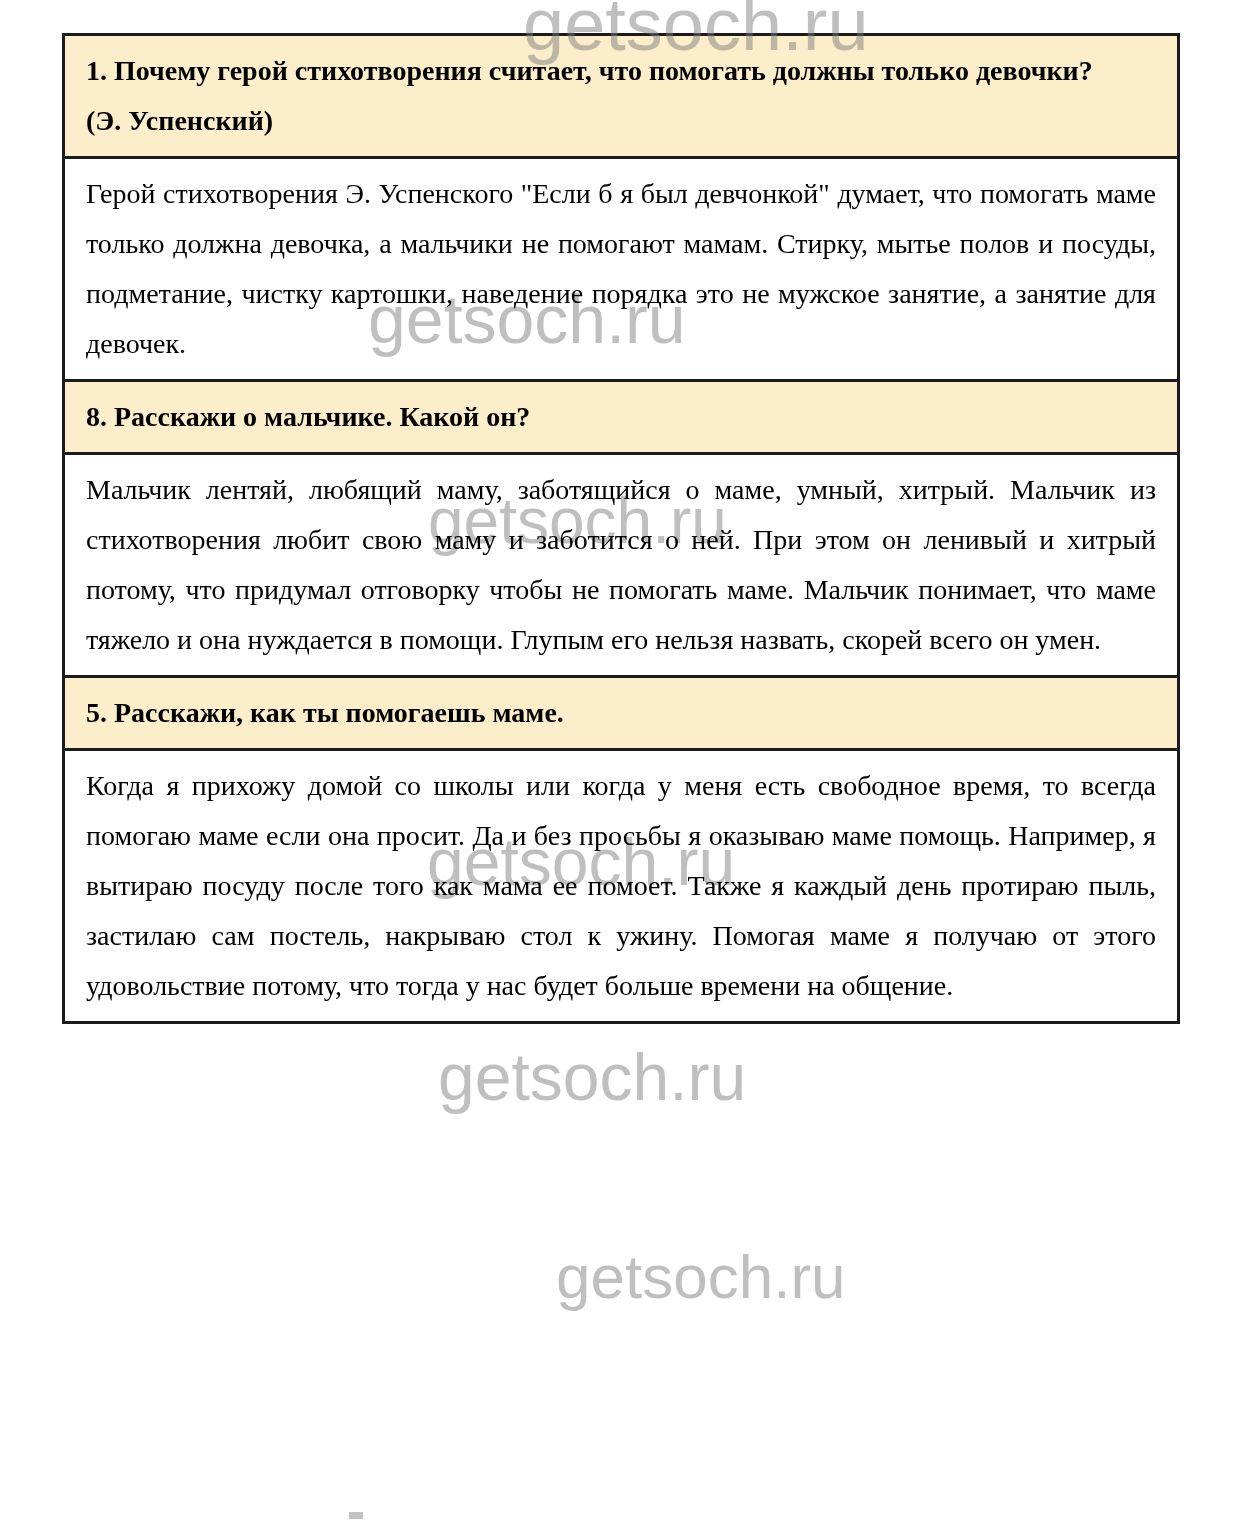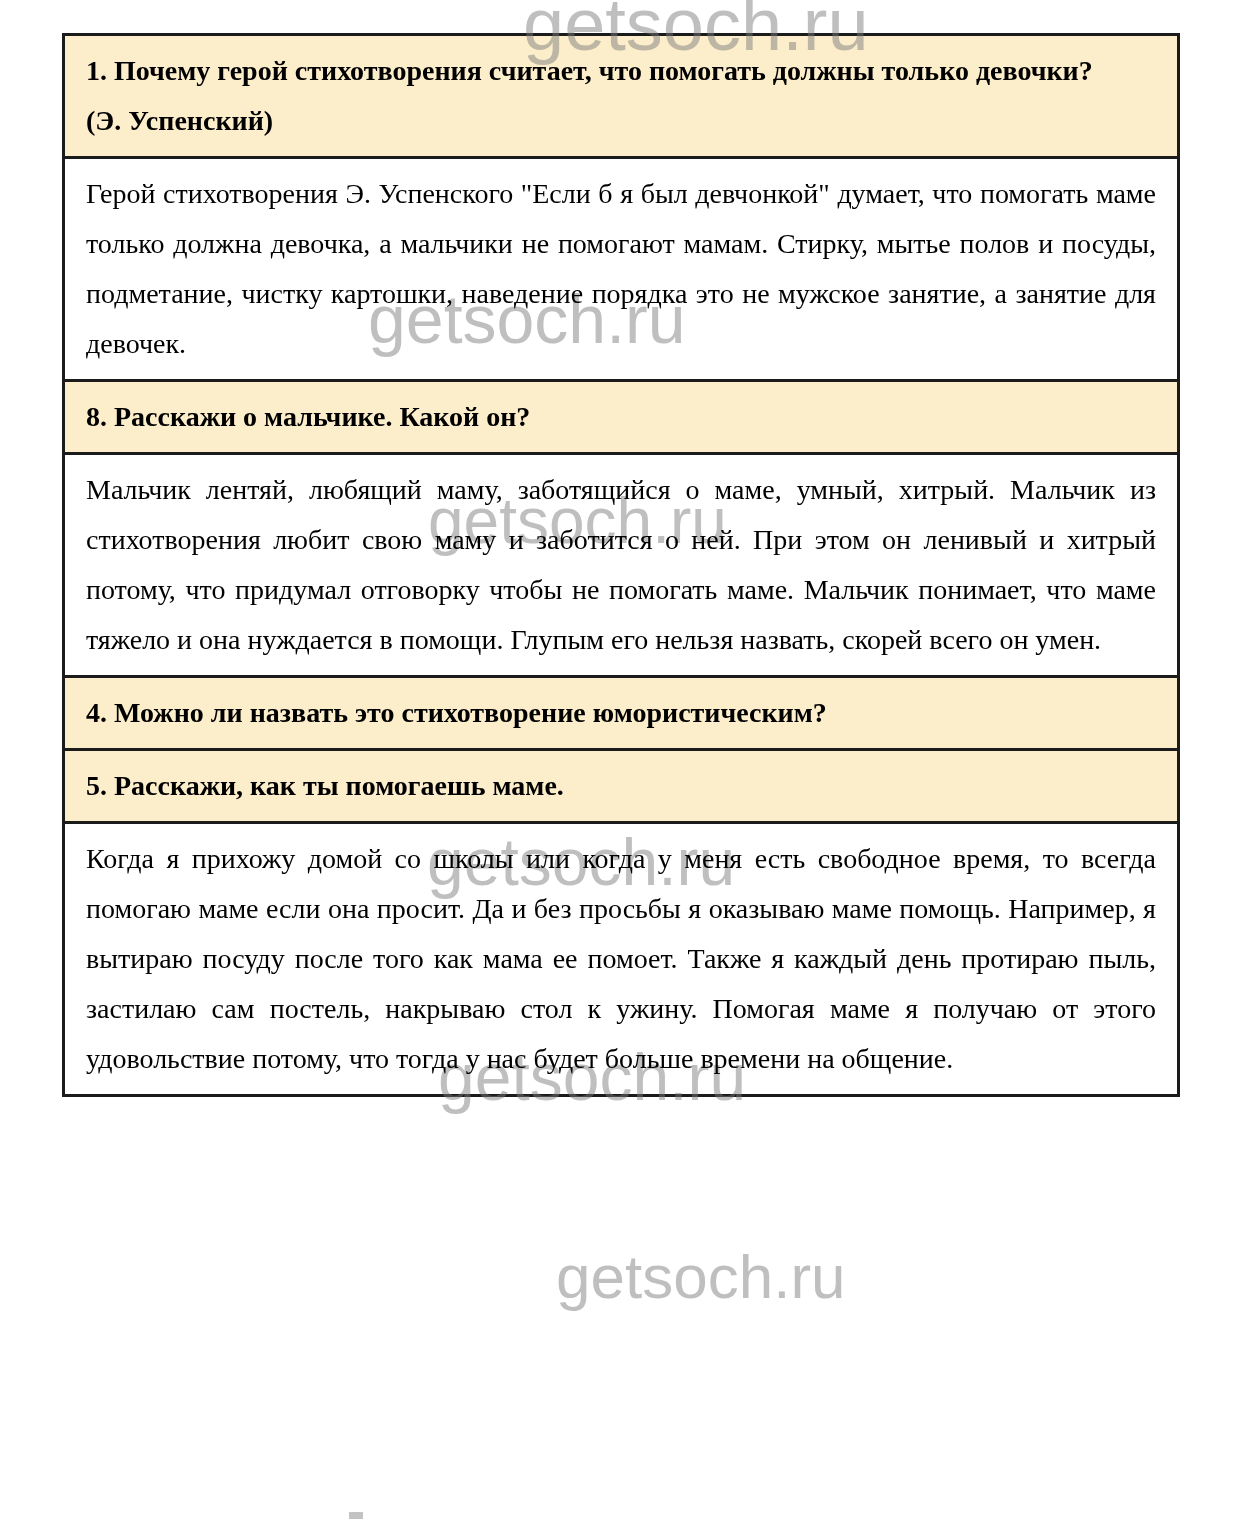--- a/index.html
+++ b/index.html
@@ -78,23 +78,20 @@
       <tr>
         <td class="a-cell"><span class="txt">Герой стихотворения Э. Успенского "Если б я был девчонкой" думает, что помогать маме только должна девочка, а мальчики не помогают мамам. Стирку, мытье полов и посуды, подметание, чистку картошки, наведение порядка это не мужское занятие, а занятие для девочек.</span></td>
       </tr>
       <tr>
         <td class="q-cell"><span class="txt">8. Расскажи о мальчике. Какой он?</span></td>
       </tr>
       <tr>
         <td class="a-cell"><span class="txt">Мальчик лентяй, любящий маму, заботящийся о маме, умный, хитрый. Мальчик из стихотворения любит свою маму и заботится о ней. При этом он ленивый и хитрый потому, что придумал отговорку чтобы не помогать маме. Мальчик понимает, что маме тяжело и она нуждается в помощи. Глупым его нельзя назвать, скорей всего он умен.</span></td>
       </tr>
       <tr>
-        <td class="q-cell"><span class="txt">4. Можно ли назвать это стихотворение юмористическим?</span></td>
-      </tr>
-      <tr>
         <td class="q-cell"><span class="txt">5. Расскажи, как ты помогаешь маме.</span></td>
       </tr>
       <tr>
         <td class="a-cell"><span class="txt">Когда я прихожу домой со школы или когда у меня есть свободное время, то всегда помогаю маме если она просит. Да и без просьбы я оказываю маме помощь. Например, я вытираю посуду после того как мама ее помоет. Также я каждый день протираю пыль, застилаю сам постель, накрываю стол к ужину. Помогая маме я получаю от этого удовольствие потому, что тогда у нас будет больше времени на общение.</span></td>
       </tr>
     </tbody>
   </table>
 
   <div class="wm" style="left:523px; top:-12px; font-size:74px;">getsoch.ru</div>
   <div class="wm" style="left:368px; top:285px; font-size:68px;">getsoch.ru</div>

